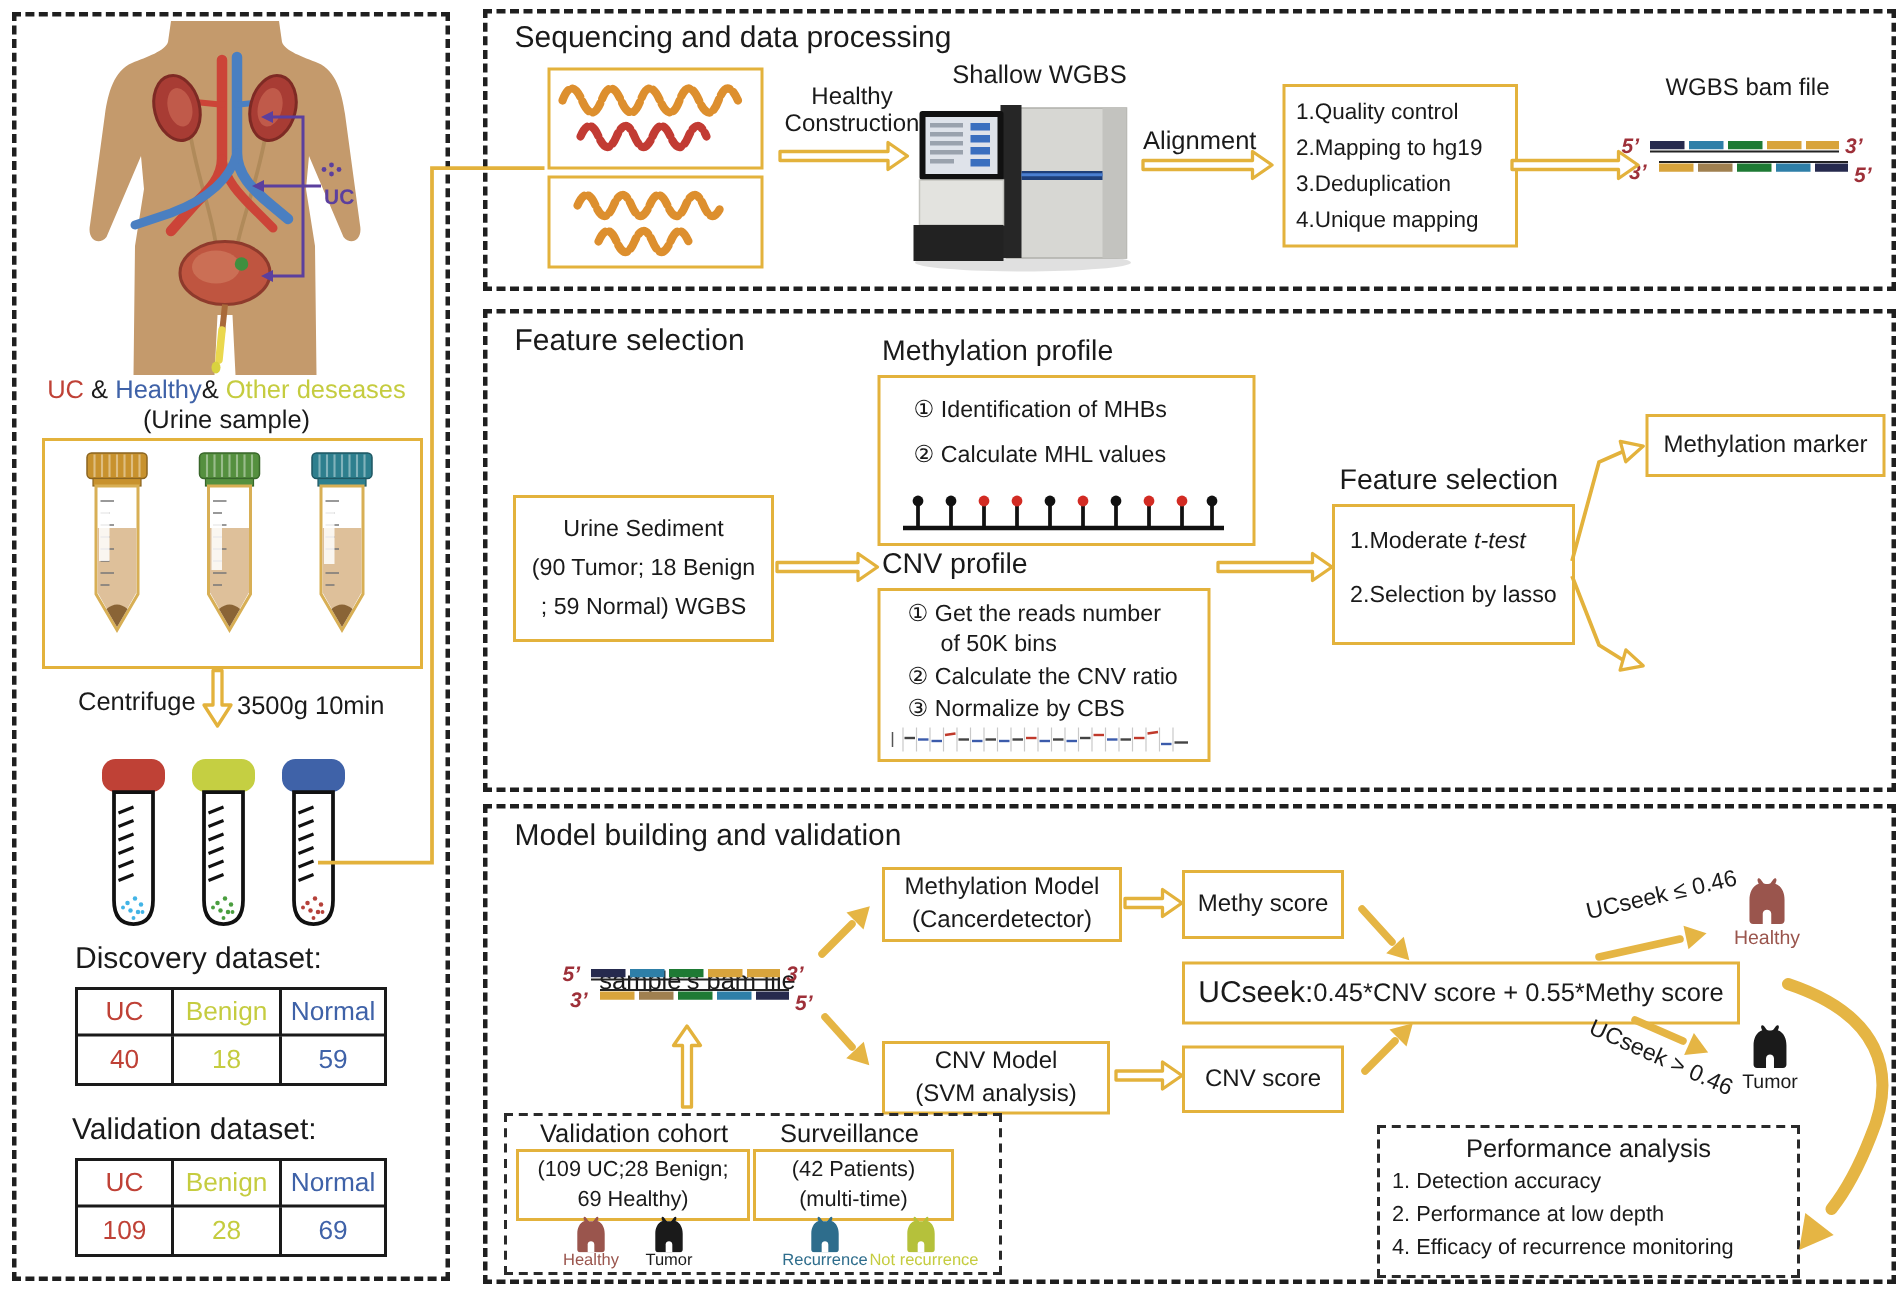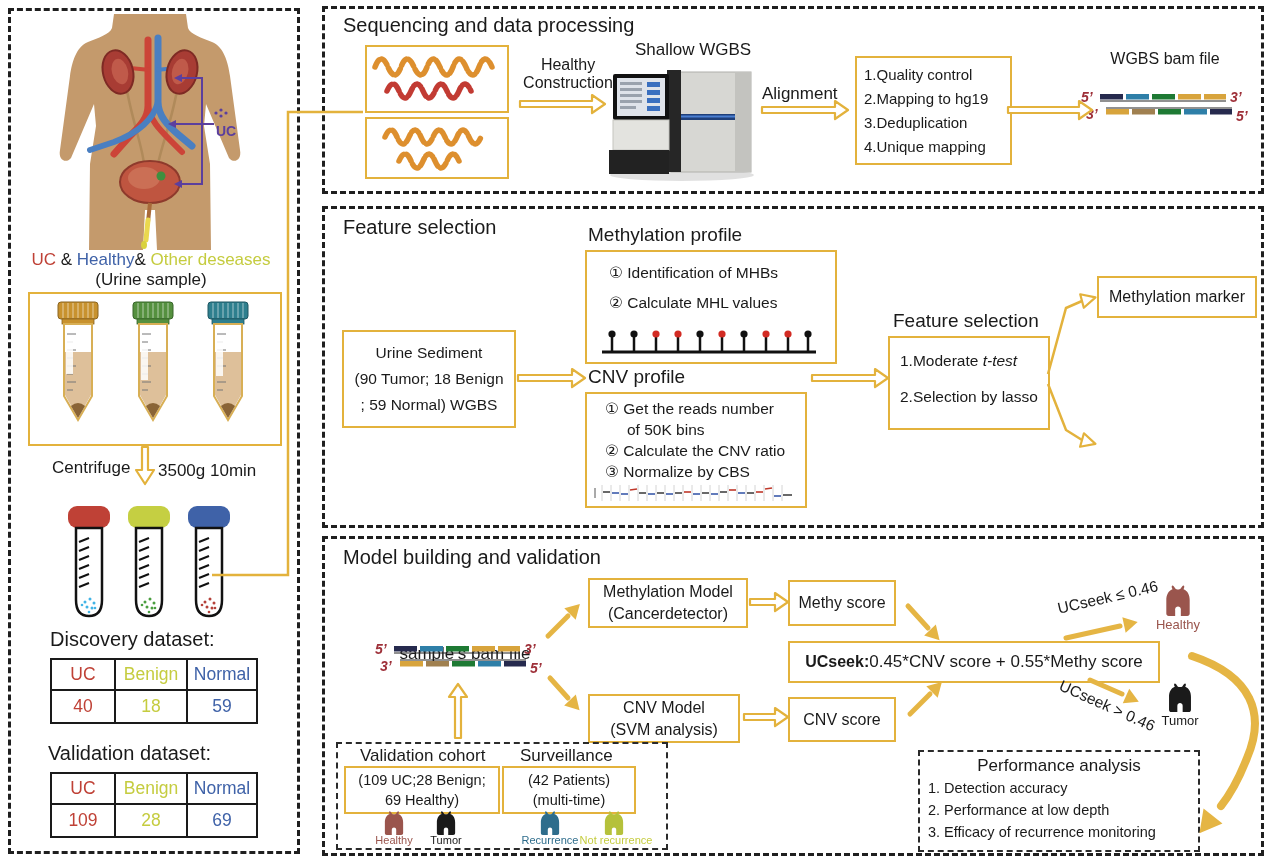--- a/index.html
+++ b/index.html
@@ -487,21 +487,21 @@
   </div>
   <div class="ybox boxtxt lbl16" style="left:588px;top:694px;width:148px;height:45px;line-height:22px">
     <span>CNV Model</span>
     <span>(SVM analysis)</span>
   </div>
   <div class="ybox boxtxt lbl16" style="left:788px;top:697px;width:104px;height:41px">
     <span>CNV score</span>
   </div>
 
   <div class="ybox boxtxt" style="left:788px;top:641px;width:368px;height:38px;flex-direction:row">
-    <span style="font-weight:bold;font-size:16px">UCseek:</span>
+    <span style="font-weight:normal;font-size:20px">UCseek:</span>
       <span class="lbl17" style="position:static">0.45*CNV score + 0.55*Methy score</span>
   </div>
 
   <div class="t lbl15 rot" style="left:1058px;top:600px;transform:rotate(-13deg)">UCseek ≤ 0.46</div>
   <div class="t lbl15 rot" style="left:1060px;top:676px;transform:rotate(24deg)">UCseek &gt; 0.46</div>
 
   <svg class="abs" style="left:1163px;top:584px;color:#9a554d" width="30" height="32" viewBox="0 0 24 26">
       <use href="#person"></use>
     </svg>
   <div class="t brown ctr" style="left:1148px;top:617px;width:60px;font-size:13px">Healthy</div>
@@ -535,21 +535,21 @@
     </svg>
   <div class="t brown ctr" style="left:368px;top:834px;width:52px;font-size:11px">Healthy</div>
   <div class="t blk ctr" style="left:424px;top:834px;width:44px;font-size:11px">Tumor</div>
   <div class="t teal ctr" style="left:518px;top:834px;width:64px;font-size:11px">Recurrence</div>
   <div class="t yg ctr" style="left:578px;top:834px;width:76px;font-size:11px">Not recurrence</div>
 
   <div class="dashbox" style="left:918px;top:750px;width:278px;height:98px">
     <div class="lbl17 ctr" style="position:absolute;left:0;top:4px;width:100%">Performance analysis</div>
     <span class="small15" style="position:absolute;left:8px;top:28px;white-space:nowrap">1. Detection accuracy</span>
     <span class="small15" style="position:absolute;left:8px;top:50px;white-space:nowrap">2. Performance at low depth</span>
-    <span class="small15" style="position:absolute;left:8px;top:72px;white-space:nowrap">3. Efficacy of recurrence monitoring</span>
+    <span class="small15" style="position:absolute;left:8px;top:72px;white-space:nowrap">4. Efficacy of recurrence monitoring</span>
   </div>
 
   <svg class="abs noptr" style="left:0;top:0" width="1269" height="859" viewBox="0 0 1269 859">
     <defs>
       <symbol id="person" viewBox="0 0 24 26">
         <path fill="currentColor" d="M7.5,4.2 C6,1.5 7.5,0.5 8.5,1.8 L10,3.8 C10.6,4.6 13.4,4.6 14,3.8 L15.5,1.8 C16.5,0.5 18,1.5 16.5,4.2 C20,5.5 21.5,9 21.5,13 L21.5,24 C21.5,25.2 20.7,26 19.5,26 L4.5,26 C3.3,26 2.5,25.2 2.5,24 L2.5,13 C2.5,9 4,5.5 7.5,4.2 Z"></path>
         <path fill="#ffffff" d="M9.7,26 L9.7,20.5 C9.7,17.5 14.3,17.5 14.3,20.5 L14.3,26 Z"></path>
       </symbol>
     </defs>
 

